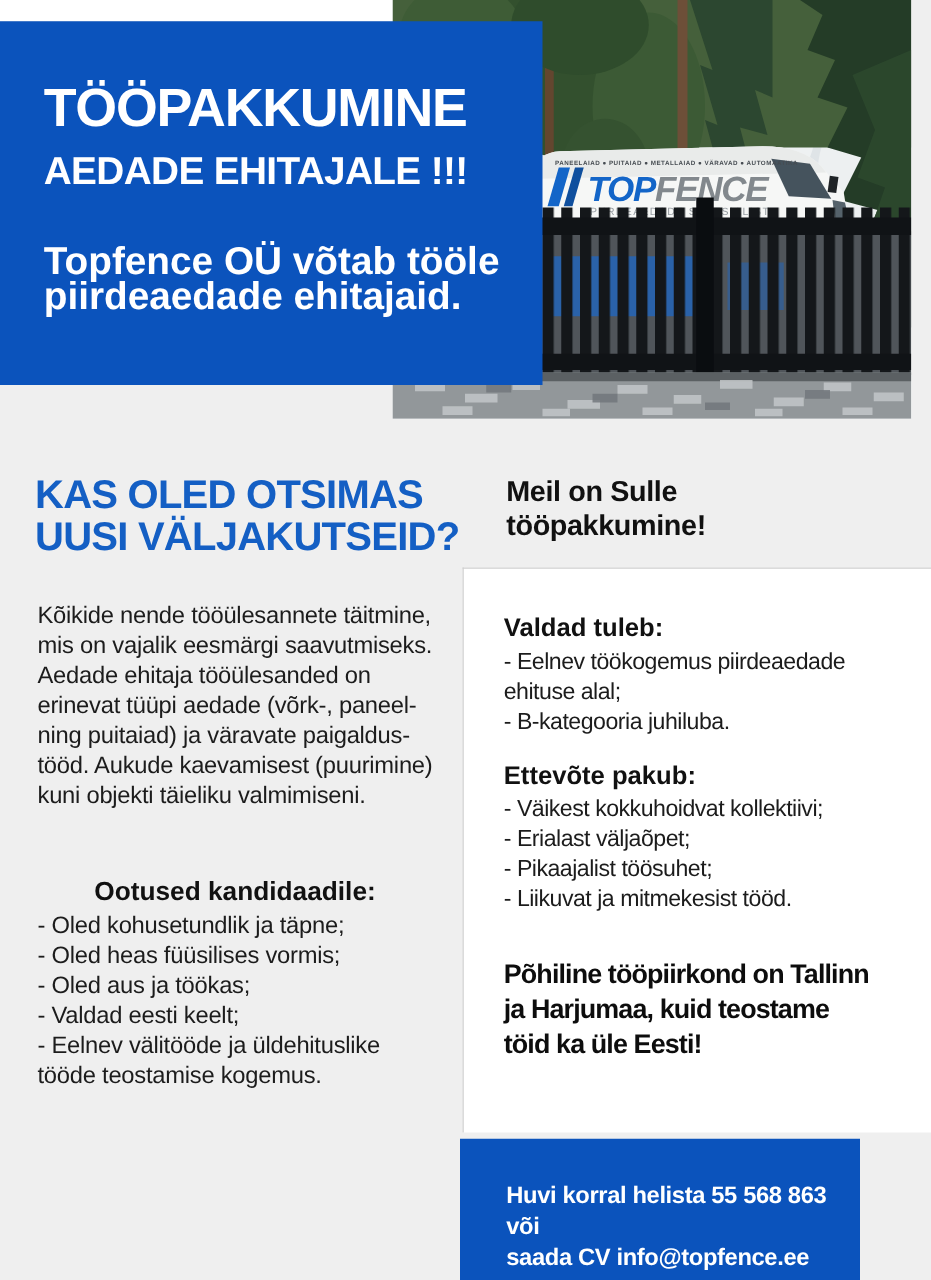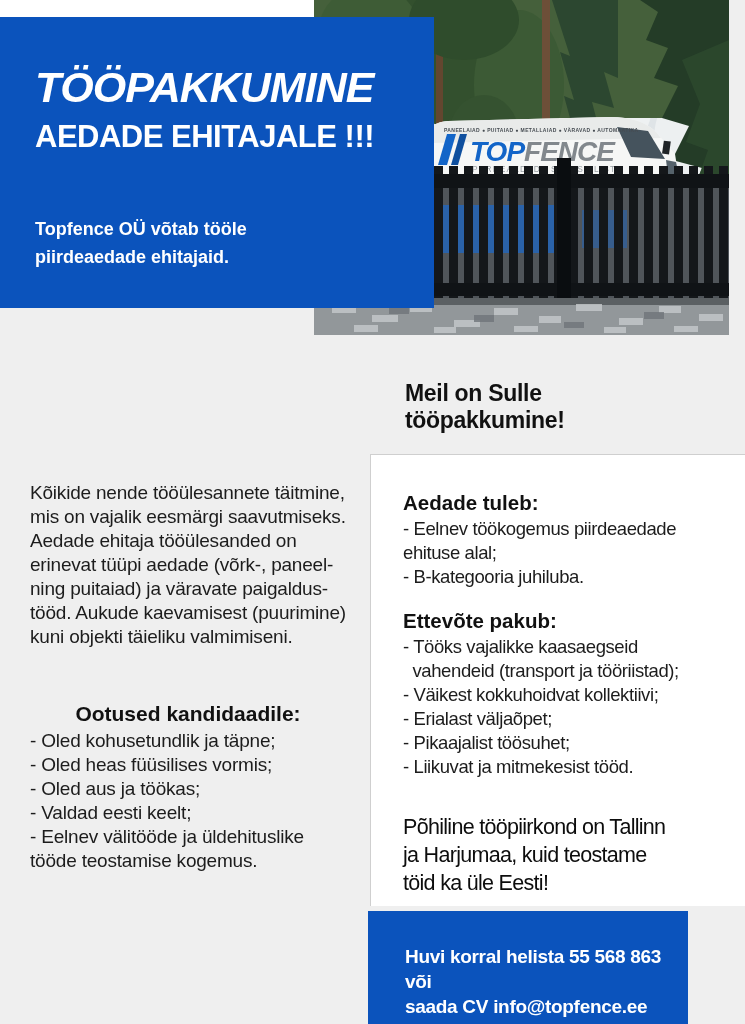--- a/index.html
+++ b/index.html
@@ -8,23 +8,23 @@
     font-family:"Liberation Sans","DejaVu Sans",sans-serif;overflow:hidden;
     margin:0 auto;
   }
   .white-strip{position:absolute;left:0;top:0;width:334px;height:17px;background:#ffffff;}
   .photo-wrap{position:absolute;left:314px;top:0;width:415px;height:335px;}
   .hero{
     position:absolute;left:0;top:17px;width:434px;height:291px;
     background:#0b53bc;color:#ffffff;box-sizing:border-box;
     padding:47px 12px 0 35px;
   }
-  .hero h1{margin:0;font-size:43px;font-weight:bold;letter-spacing:-1px;line-height:46px;white-space:nowrap;font-style:italic;}
+  .hero h1{margin:0;font-size:43px;font-weight:bold;letter-spacing:-1px;line-height:46px;white-space:nowrap;}
   .hero h2{margin:10px 0 0;font-size:31px;font-weight:bold;letter-spacing:-0.5px;line-height:33px;white-space:nowrap;}
-  .hero .intro{margin:62px 0 0;font-size:18px;font-weight:bold;line-height:28px;white-space:pre-line;}
+  .hero .intro{margin:42px 0 0;font-size:31px;font-weight:bold;line-height:28px;white-space:pre-line;}
   .question{
     position:absolute;left:28px;top:378px;margin:0;
     font-size:32px;font-weight:bold;color:#145fc4;line-height:34px;
     letter-spacing:-0.6px;white-space:pre-line;
   }
   .left-col{position:absolute;left:30px;top:472px;}
   .body-text{margin:0;font-size:19px;line-height:24px;color:#1c1c1c;letter-spacing:-0.2px;white-space:pre-line;}
   .para2{margin-top:9px;}
   .expect-title{margin:53px 0 3px;font-size:21px;font-weight:bold;color:#111;text-align:center;}
   .plain-list{font-size:19px;line-height:24px;color:#1c1c1c;letter-spacing:-0.2px;}
@@ -36,21 +36,21 @@
   }
   .card{
     position:absolute;left:370px;top:454px;width:375px;height:452px;
     background:#ffffff;border-top:1px solid #cfcfcf;border-left:1px solid #cfcfcf;
     box-sizing:border-box;padding:36px 4px 0 32px;
   }
   .card .section-title{margin:0 0 2px;font-size:20.5px;font-weight:bold;color:#111;}
   .card .section-title.second{margin-top:20px;}
   .card .plain-list{font-size:18.5px;letter-spacing:-0.4px;}
   .region{
-    margin:34px 0 0;font-size:21.5px;font-weight:normal;color:#0d0d0d;
+    margin:34px 0 0;font-size:21.5px;font-weight:bold;color:#0d0d0d;
     line-height:28px;letter-spacing:-0.7px;white-space:pre-line;
   }
   .contact-box{
     position:absolute;left:368px;top:911px;width:320px;height:113px;
     background:#0b53bc;color:#ffffff;box-sizing:border-box;
     padding:33px 0 0 37px;
   }
   .contact-text{margin:0;font-size:19px;font-weight:bold;line-height:25px;letter-spacing:-0.3px;white-space:pre-line;}
 </style>
 </head>
@@ -152,20 +152,22 @@
     </svg>
   </div>
 
   <header class="hero">
     <h1>TÖÖPAKKUMINE</h1>
     <h2>AEDADE EHITAJALE !!!</h2>
     <p class="intro">Topfence OÜ võtab tööle
 piirdeaedade ehitajaid.</p>
   </header>
 
+  <h3 class="question">KAS OLED OTSIMAS
+UUSI VÄLJAKUTSEID?</h3>
 
   <section class="left-col">
     <p class="body-text para2">Kõikide nende tööülesannete täitmine,
 mis on vajalik eesmärgi saavutmiseks.</p>
     <p class="body-text">Aedade ehitaja tööülesanded on
 erinevat tüüpi aedade (võrk-, paneel-
 ning puitaiad) ja väravate paigaldus-
 tööd. Aukude kaevamisest (puurimine)
 kuni objekti täieliku valmimiseni.</p>
     <h4 class="expect-title">Ootused kandidaadile:</h4>
@@ -176,30 +178,28 @@
       <div class="item">- Valdad eesti keelt;</div>
       <div class="item">- Eelnev välitööde ja üldehituslike
 tööde teostamise kogemus.</div>
     </div>
   </section>
 
   <h3 class="offer-heading">Meil on Sulle
 tööpakkumine!</h3>
 
   <section class="card">
-    <h4 class="section-title">Aedade tuleb:</h4>
+    <h4 class="section-title">Valdad tuleb:</h4>
     <div class="plain-list">
       <div class="item">- Eelnev töökogemus piirdeaedade
 ehituse alal;</div>
       <div class="item">- B-kategooria juhiluba.</div>
     </div>
     <h4 class="section-title second">Ettevõte pakub:</h4>
     <div class="plain-list">
-      <div class="item">- Tööks vajalikke kaasaegseid
-&nbsp;&nbsp;vahendeid (transport ja tööriistad);</div>
       <div class="item">- Väikest kokkuhoidvat kollektiivi;</div>
       <div class="item">- Erialast väljaõpet;</div>
       <div class="item">- Pikaajalist töösuhet;</div>
       <div class="item">- Liikuvat ja mitmekesist tööd.</div>
     </div>
     <p class="region">Põhiline tööpiirkond on Tallinn
 ja Harjumaa, kuid teostame
 töid ka üle Eesti!</p>
   </section>
 

